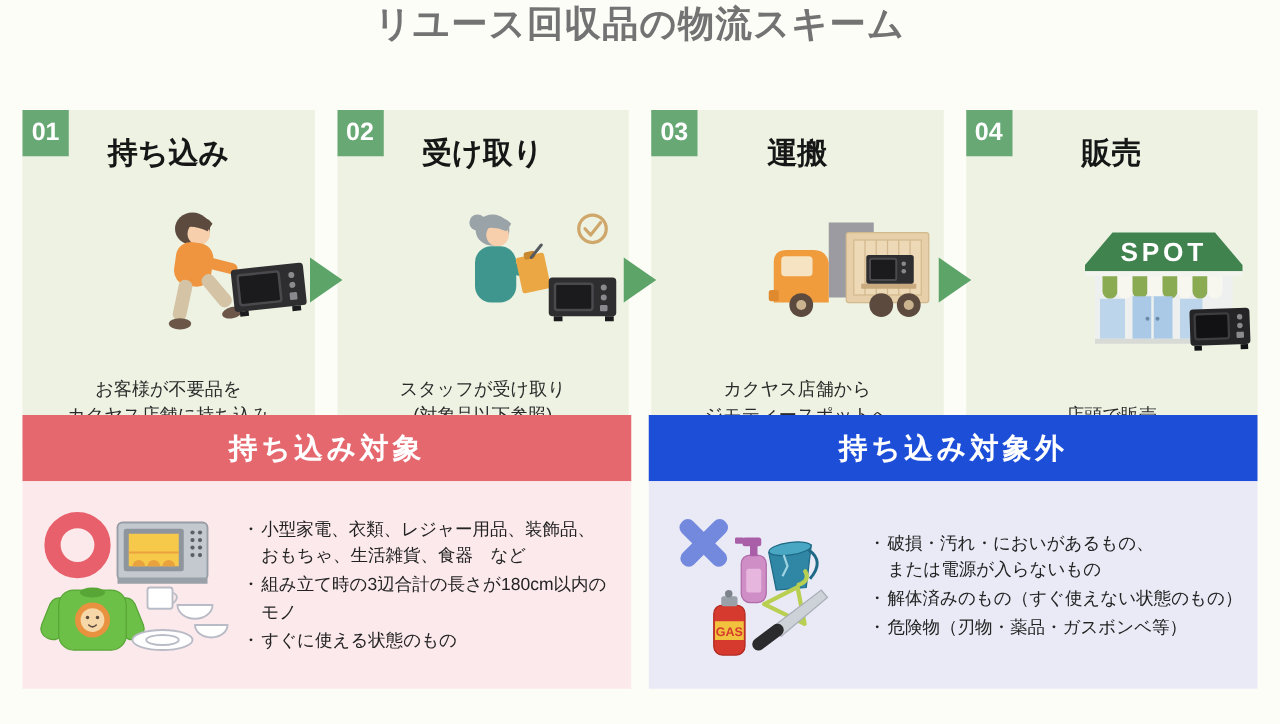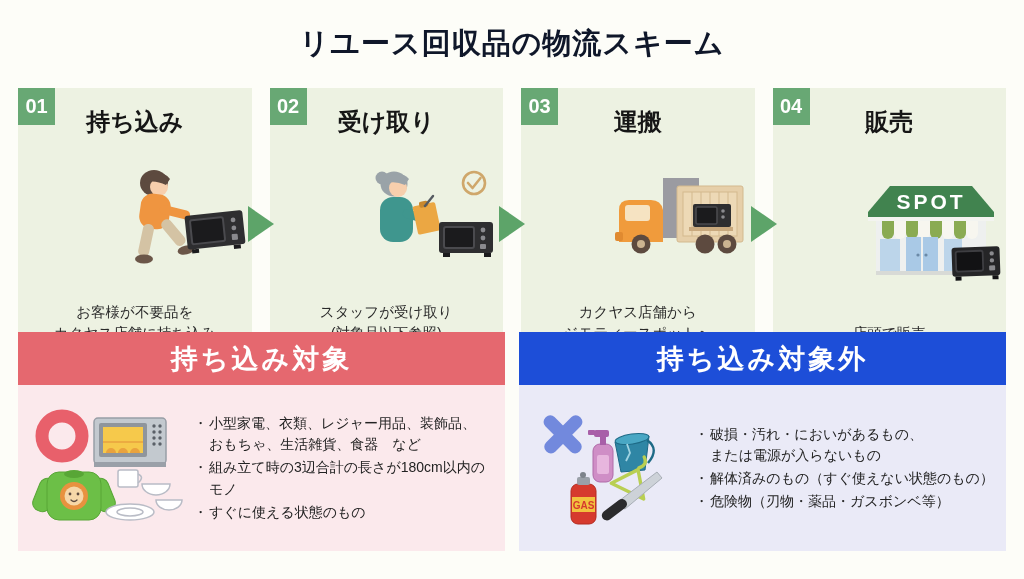--- a/index.html
+++ b/index.html
@@ -3,22 +3,22 @@
 <meta charset="utf-8">
 <style>
   html,body{margin:0;padding:0;}
   body{
     width:1024px;height:579px;position:relative;overflow:hidden;
     background:#fdfdf8;
     font-family:"Liberation Sans","DejaVu Sans",sans-serif;
     color:#1e1e1e;
   }
   .title{
-    margin:0;padding-top:24px;text-align:center;
-    font-size:29px;font-weight:bold;letter-spacing:1px;color:#0f172a;
+    margin:0;text-align:center;
+    font-size:29px;font-weight:bold;letter-spacing:1px;color:#737373;
   }
   
   .steps{
     position:absolute;top:88px;left:18px;right:18px;height:271px;
     display:flex;align-items:stretch;
   }
   .step-card{
     flex:1;background:#edf2e2;position:relative;
     display:flex;flex-direction:column;align-items:center;
   }
@@ -38,21 +38,21 @@
     display:flex;align-items:center;justify-content:center;
   }
   
   .bottom{
     position:absolute;top:332px;left:18px;right:18px;
     display:flex;gap:14px;
   }
   .panel{flex:1;display:flex;flex-direction:column;}
   .panel-header{
     height:53px;display:flex;align-items:center;justify-content:center;
-    color:#fff;font-size:27px;font-weight:bold;letter-spacing:3px;
+    color:#fff;font-size:23px;font-weight:bold;letter-spacing:3px;
   }
   .panel-ok .panel-header{background:#e5686f;}
   .panel-ng .panel-header{background:#1d4ed8;}
   .panel-body{
     height:166px;display:flex;align-items:center;padding:0 8px 0 10px;
   }
   .panel-ok .panel-body{background:#fbe9ec;}
   .panel-ng .panel-body{background:#eaeaf7;}
   .panel-icons{width:158px;flex-shrink:0;display:flex;align-items:center;justify-content:center;}
   .bullets{list-style:none;margin:0;padding:0 4px 0 6px;font-size:14px;line-height:1.55;color:#222;}

